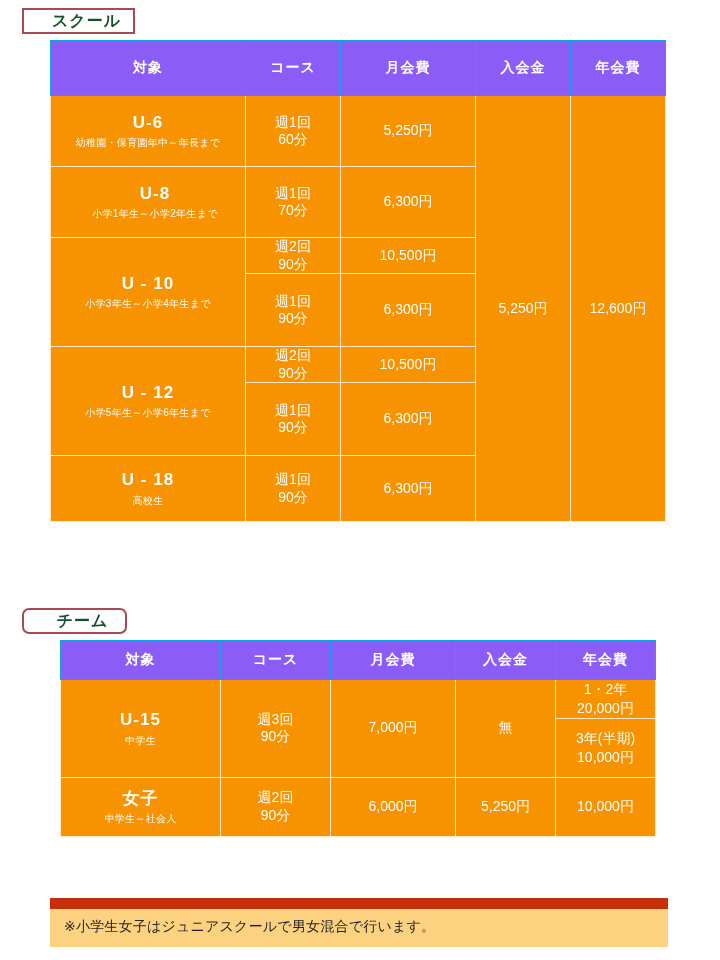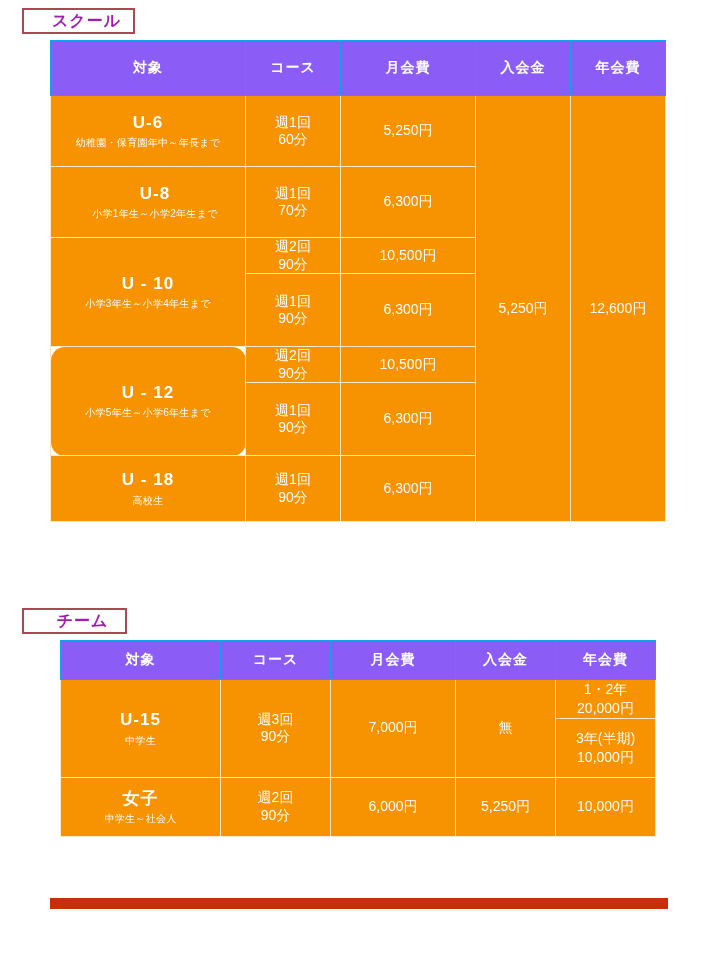--- a/index.html
+++ b/index.html
@@ -15,21 +15,21 @@
     position: relative;
     overflow: hidden;
   }
 
   
   .section-label {
     position: absolute;
     box-sizing: border-box;
     background: #ffffff;
     border: 2px solid #a94a52;
-    color: #a21caf;
+    color: #14532d;
     font-weight: bold;
     font-size: 16px;
     letter-spacing: 1px;
     display: flex;
     align-items: center;
     justify-content: center;
     padding-left: 16px;
   }
 
   
@@ -187,21 +187,21 @@
     </tr>
     <tr>
       <td style="height:72px;">
         <span class="course-l1">週1回</span>
         <span class="course-l2">90分</span>
       </td>
       <td class="fee">6,300円</td>
     </tr>
 
     <tr>
-      <td rowspan="2" style="height:72px;border-radius:14px;">
+      <td rowspan="2" style="height:72px;">
         <span class="target-main">U - 12</span>
         <span class="target-sub">小学5年生～小学6年生まで</span>
       </td>
       <td>
         <span class="course-l1">週2回</span>
         <span class="course-l2">90分</span>
       </td>
       <td class="fee">10,500円</td>
     </tr>
     <tr>
@@ -219,21 +219,21 @@
       </td>
       <td>
         <span class="course-l1">週1回</span>
         <span class="course-l2">90分</span>
       </td>
       <td class="fee">6,300円</td>
     </tr>
   </tbody>
 </table>
 
-<div class="section-label" id="label-team" style="left:22px; top:608px; width:105px; height:26px;">
+<div class="section-label" id="label-team" style="left:22px; top:608px; width:105px; height:26px;border-radius:7px;">
   <span>チーム</span>
 </div>
 
 <table class="price-table" id="table-team">
   <colgroup>
     <col class="c-target">
       <col class="c-course">
       <col class="c-month">
       <col class="c-entry">
       <col class="c-year">
@@ -283,13 +283,14 @@
       </td>
       <td class="fee">6,000円</td>
       <td class="fee">5,250円</td>
       <td class="fee">10,000円</td>
     </tr>
   </tbody>
 </table>
 
 <div id="note-block">
   <div id="note-bar"></div>
+  <div id="note-body">※小学生女子はジュニアスクールで男女混合で行います。</div>
 </div>
 
 </body></html>

